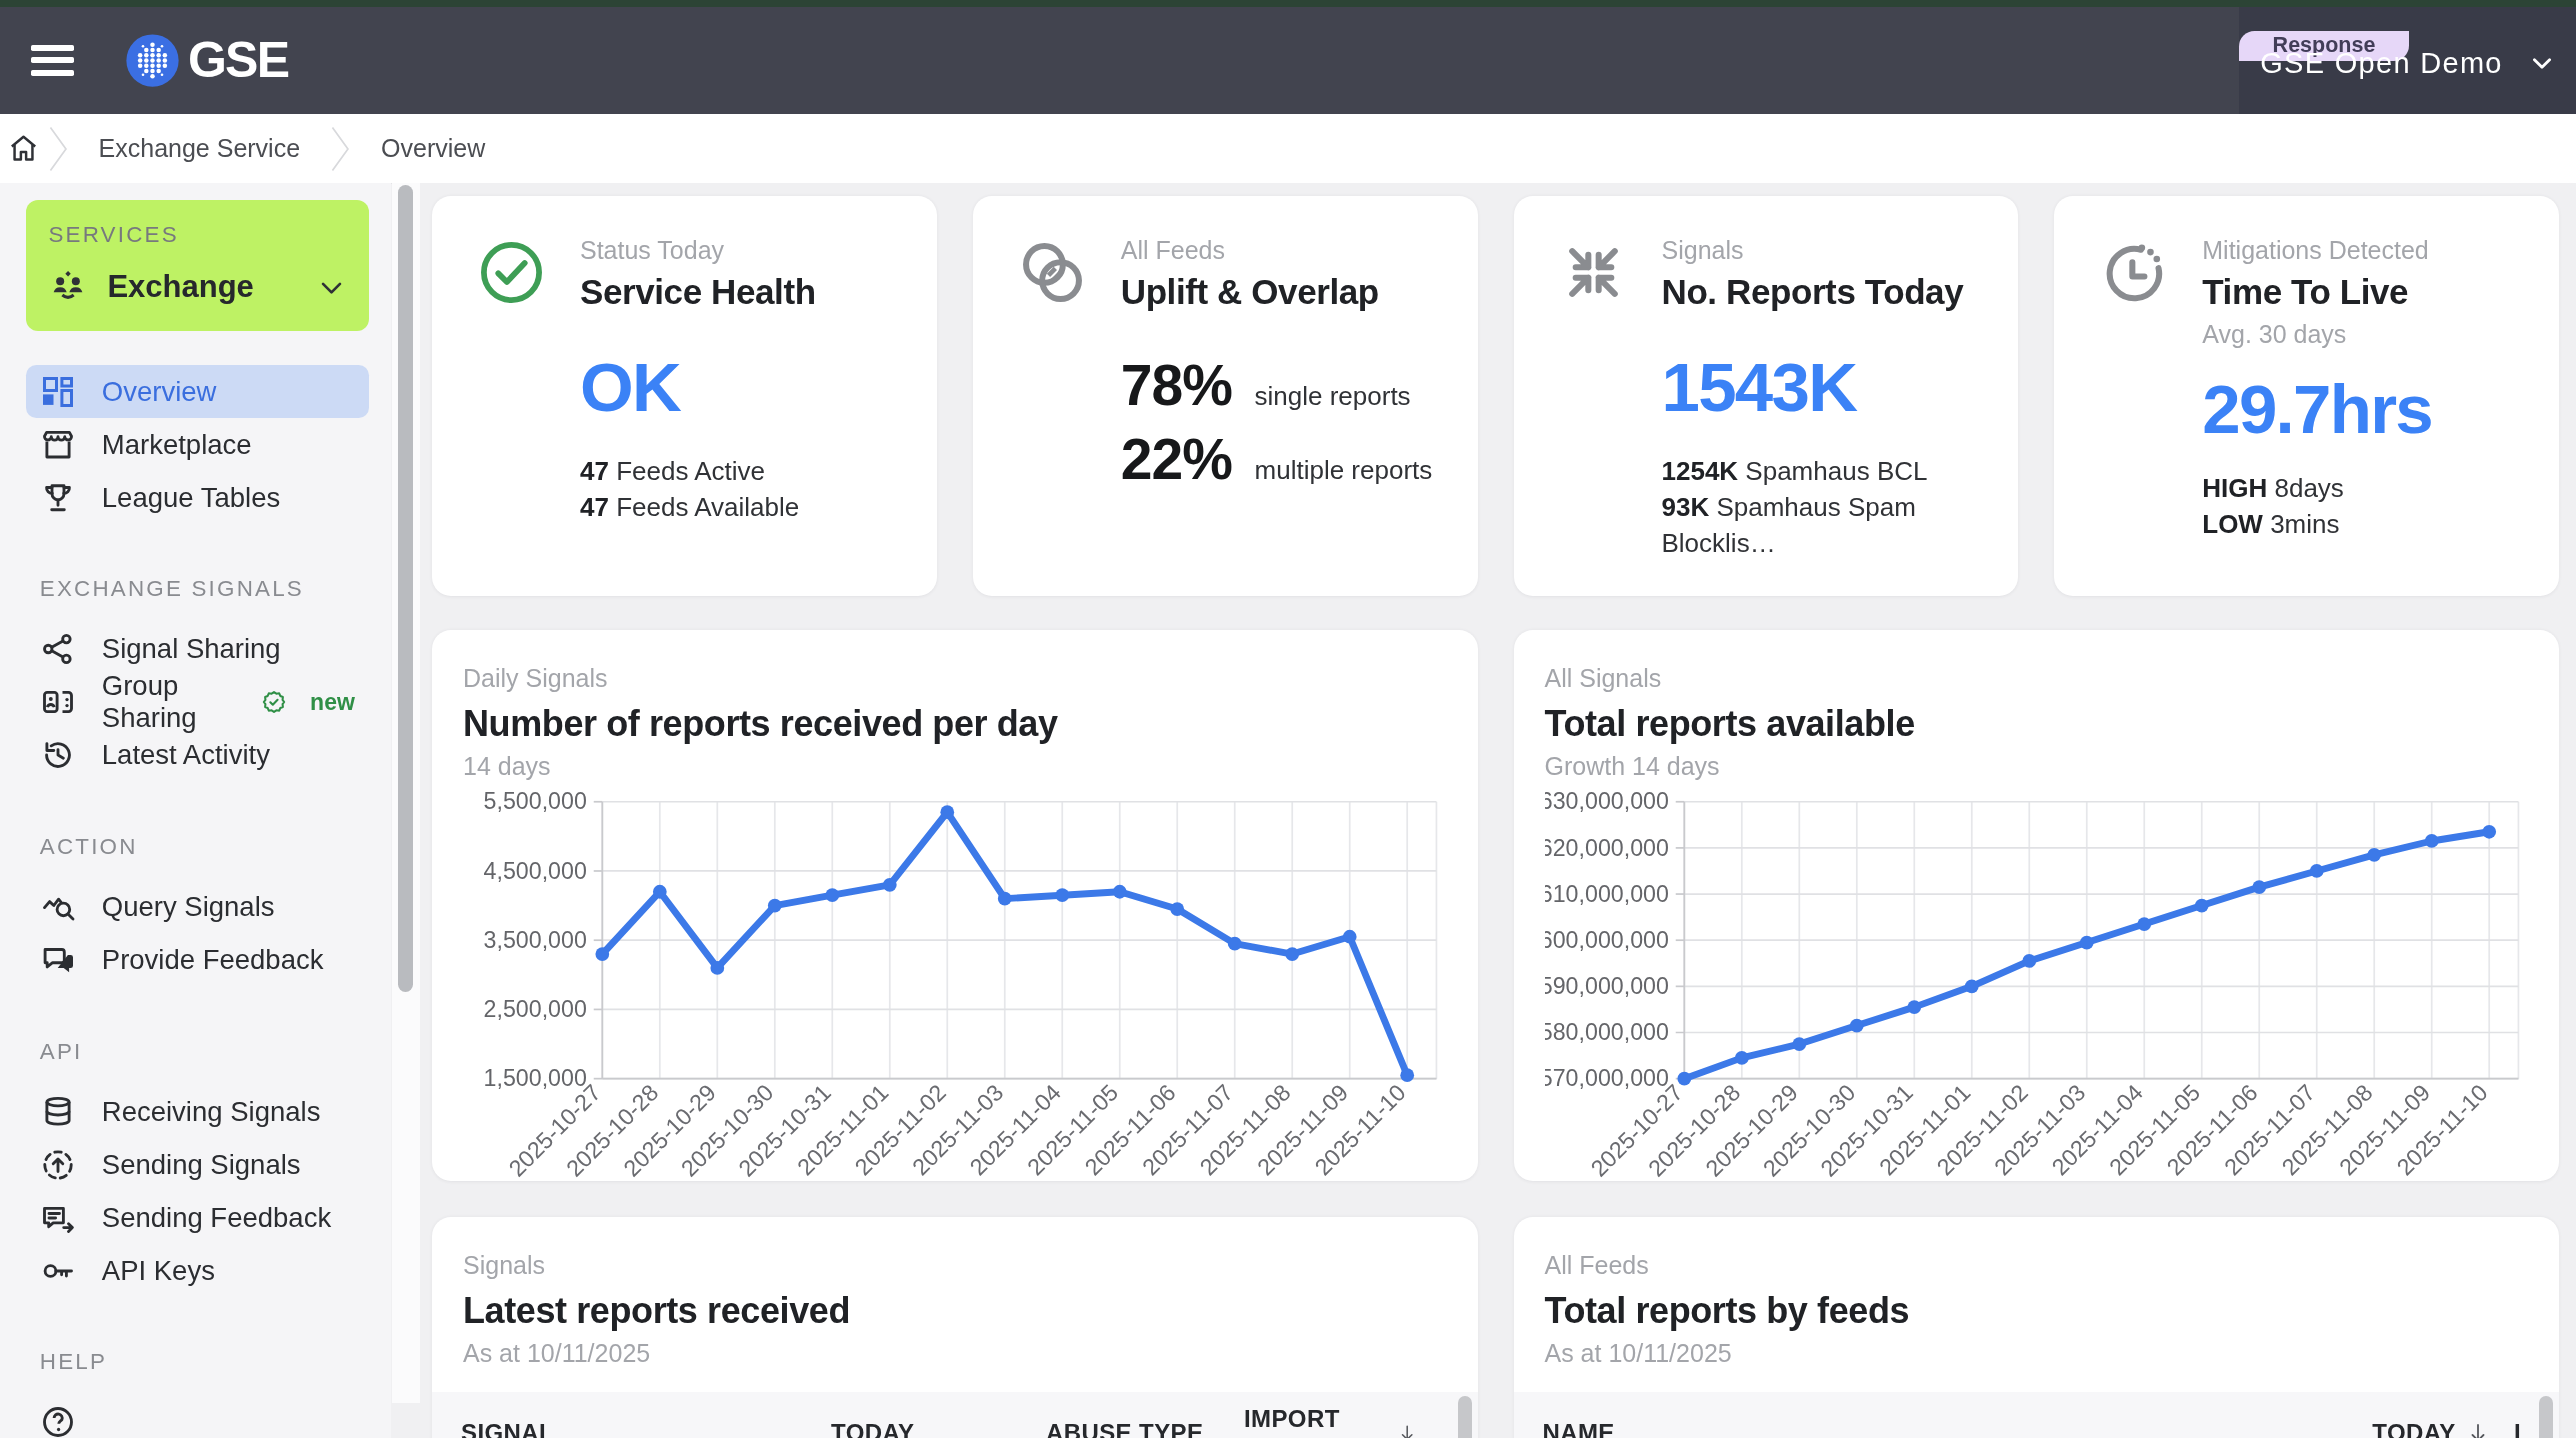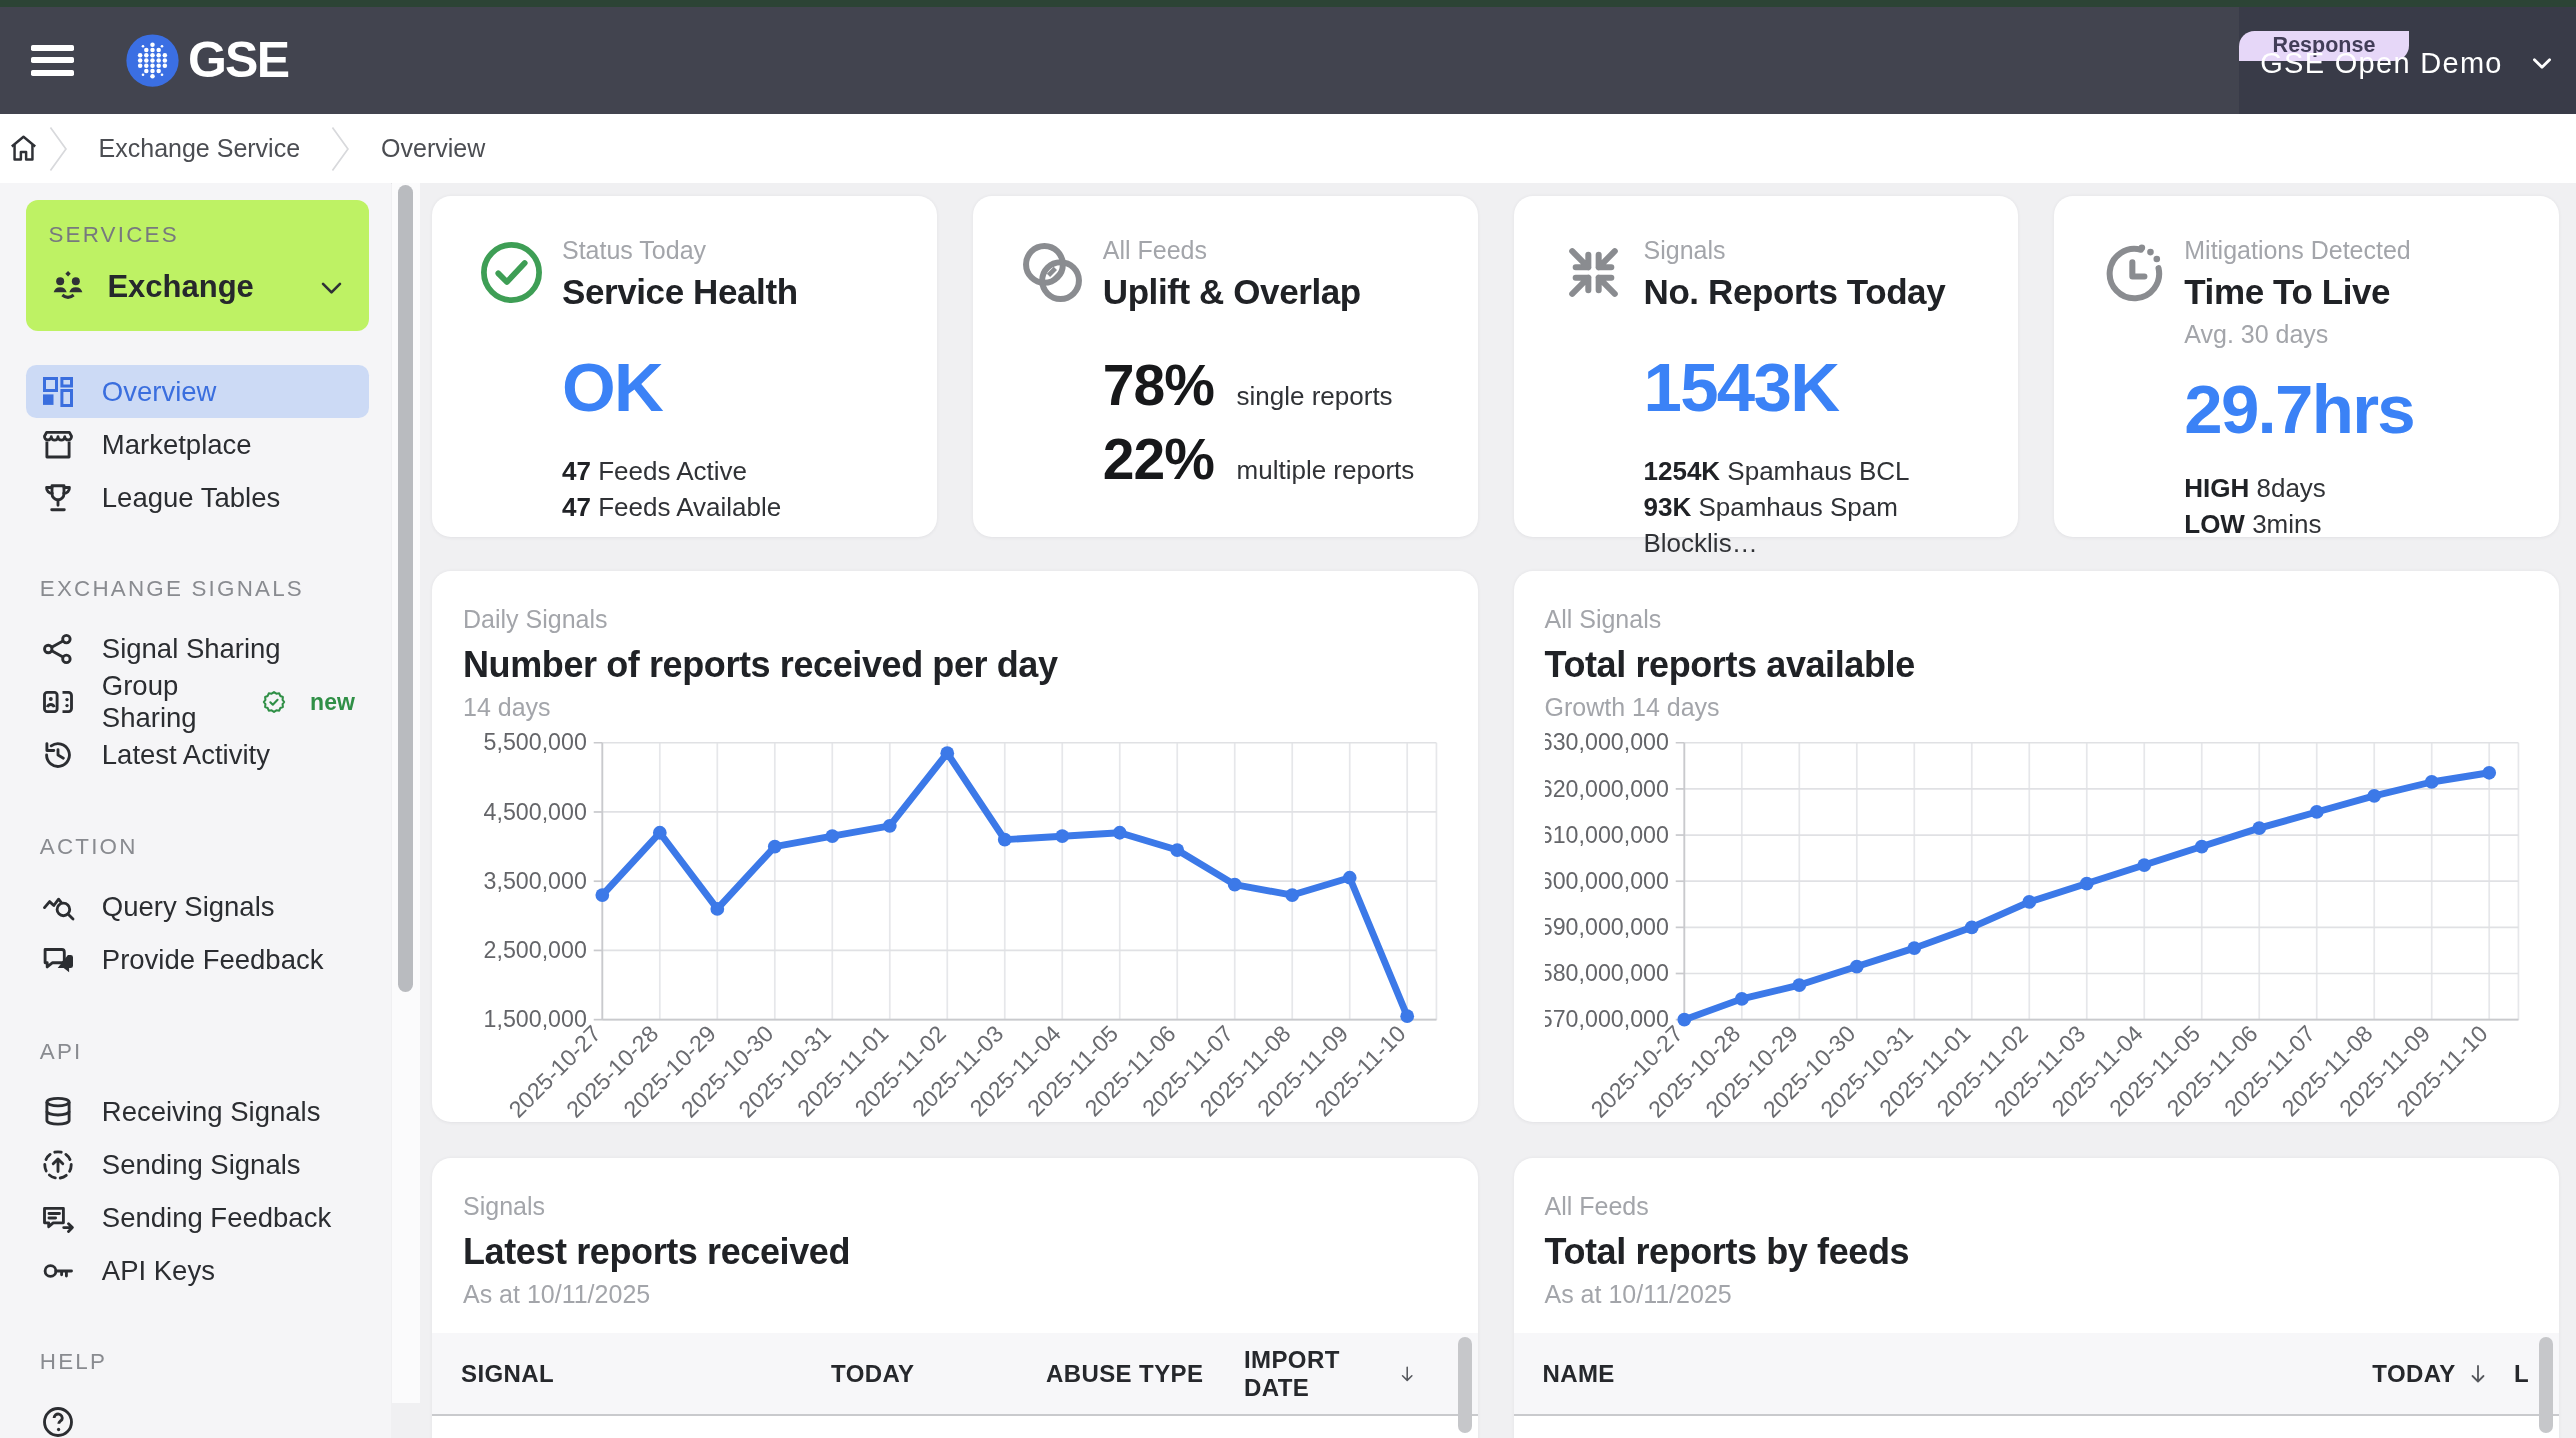--- a/index.html
+++ b/index.html
@@ -40,21 +40,21 @@
   .scroll-thumb { position:absolute; top:1.7px; left:6px; width:14.6px; height:807px; background:#b9bbbf; border-radius:7.7px; cursor:pointer; }
 
   
   .main { position:absolute; top:183px; left:420px; right:0; bottom:0; padding:13px 17px 0 12px; background:#f0f0f2; overflow:hidden; }
   .row { display:grid; gap:36px; margin-bottom:34px; }
   .row1 { grid-template-columns:repeat(4,1fr); }
   .row2 { grid-template-columns:1fr 1fr; margin-bottom:36px; }
   .row3 { grid-template-columns:1fr 1fr; }
   .card { background:#fff; border-radius:19px; box-shadow:0 0.9px 3.4px rgba(40,40,60,.07); }
 
-  .stat { height:341px; padding:40px 24px 0 45px; display:flex; gap:16px; }
+  .stat { height:400px; padding:40px 24px 0 45px; display:flex; gap:34px; }
   .s-icon { flex:0 0 69px; padding-top:1.7px; }
   .eyebrow { font-size:25px; color:#a3a5aa; }
   .s-title { font-size:35px; font-weight:700; color:#202226; margin-top:6.9px; letter-spacing:-0.4px; }
   .s-sub { font-size:25px; color:#a3a5aa; margin-top:8.6px; }
   .s-value { font-size:69px; font-weight:700; color:#3b82f6; margin-top:36px; letter-spacing:-1.7px; }
   .s-details { margin-top:26px; font-size:26px; color:#303236; line-height:36px; }
   .s-details b { font-weight:700; color:#202226; }
   .metrics { margin-top:40px; }
   .metric { display:flex; align-items:baseline; gap:22.4px; margin-bottom:8.6px; }
   .metric-value { font-size:57px; font-weight:700; color:#17181a; letter-spacing:-0.9px; }

